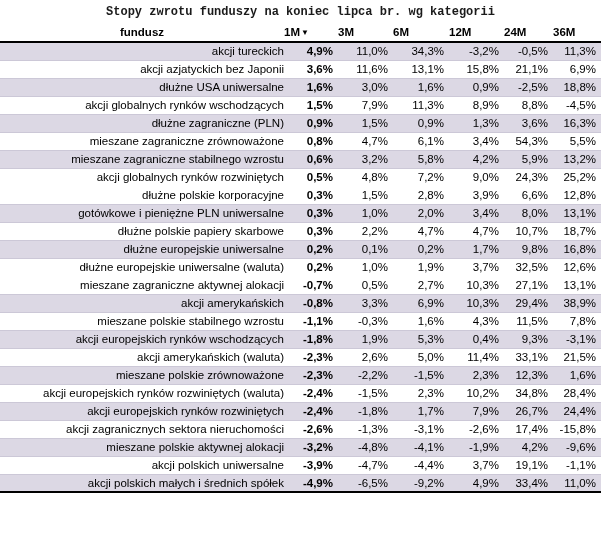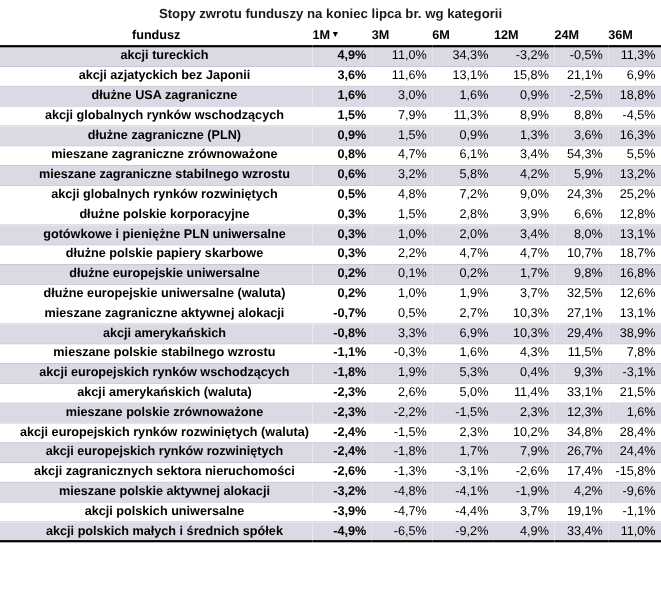--- a/index.html
+++ b/index.html
@@ -13,20 +13,21 @@
     color: #000000;
   }
   .page { width: 601px; }
   .title {
     font-size: 12px;
     font-weight: bold;
     text-align: center;
     color: #1a1a1a;
     padding: 5px 0 3px 0;
     white-space: nowrap;
+    font-family: Liberation Mono, monospace;
   }
   table.returns {
     width: 601px;
     border-collapse: collapse;
     table-layout: fixed;
   }
   thead th {
     font-size: 11.5px;
     font-weight: bold;
     height: 19px;
@@ -54,22 +55,22 @@
   }
   tbody tr:last-child { border-bottom: 2px solid #000000; }
   td {
     font-size: 11.5px;
     padding: 0;
     vertical-align: middle;
     white-space: nowrap;
     overflow: hidden;
   }
   td.name {
-    font-weight: bold;
-    text-align: center;
+    font-weight: normal;
+    text-align: right;
     padding-left: 15px;
   }
   td.num {
     text-align: right;
     padding-right: 5px;
   }
   td.m1 { font-weight: bold; }
 </style>
 </head>
 <body>
@@ -110,21 +111,21 @@
         <tr>
           <td class="name">akcji azjatyckich bez Japonii</td>
           <td class="num m1">3,6%</td>
           <td class="num">11,6%</td>
           <td class="num">13,1%</td>
           <td class="num">15,8%</td>
           <td class="num">21,1%</td>
           <td class="num">6,9%</td>
         </tr>
         <tr class="stripe">
-          <td class="name">dłużne USA zagraniczne</td>
+          <td class="name">dłużne USA uniwersalne</td>
           <td class="num m1">1,6%</td>
           <td class="num">3,0%</td>
           <td class="num">1,6%</td>
           <td class="num">0,9%</td>
           <td class="num">-2,5%</td>
           <td class="num">18,8%</td>
         </tr>
         <tr>
           <td class="name">akcji globalnych rynków wschodzących</td>
           <td class="num m1">1,5%</td>

